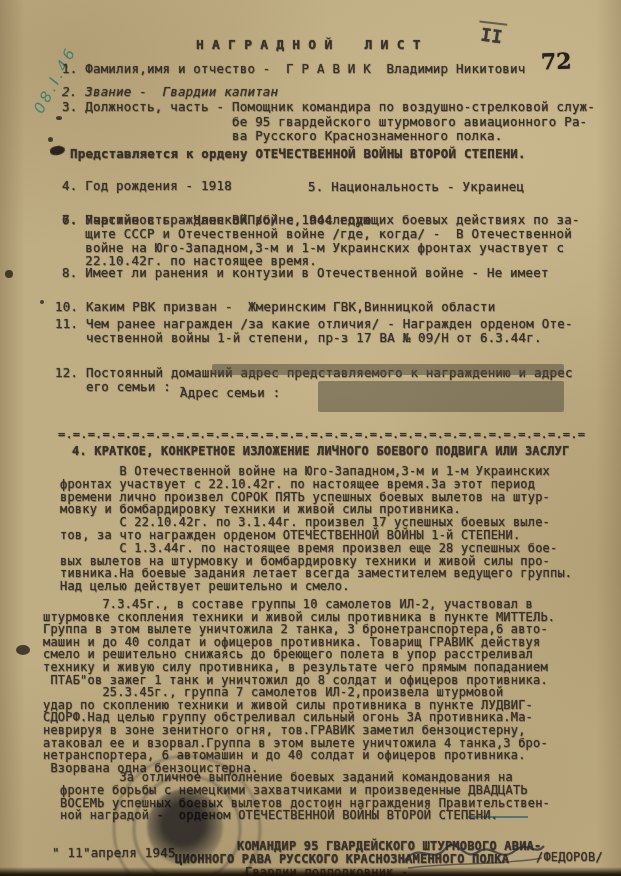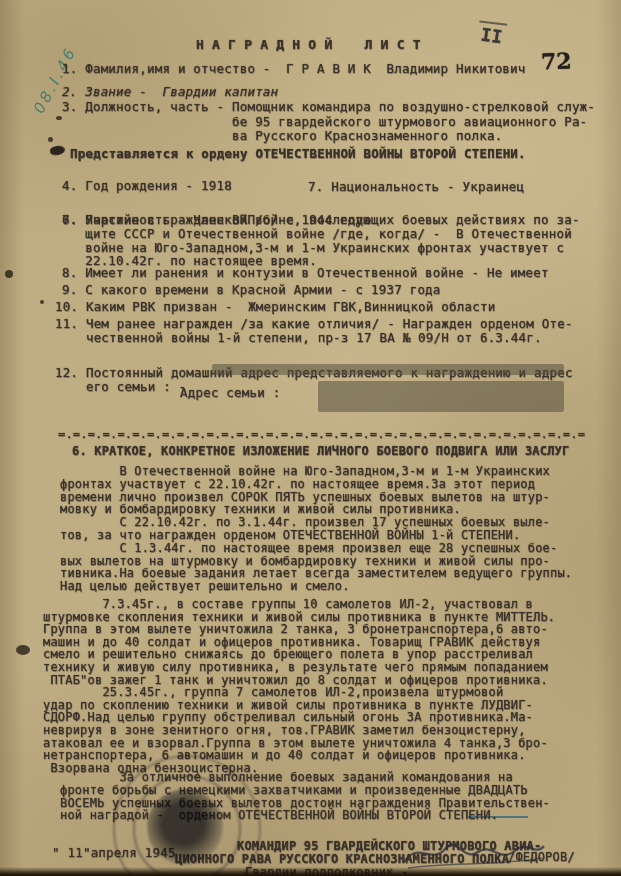--- a/index.html
+++ b/index.html
@@ -80,40 +80,39 @@
   <div class="t" style="left:62px; top:62px;text-align:center;">1. Фамилия,имя и отчество -  Г Р А В И К  Владимир Никитович</div>
   <div class="t" style="left:62px; top:85px;font-style:italic;">2. Звание -  Гвардии капитан</div>
   <div class="t" style="left:62px; top:100px;">3. Должность, часть - Помощник командира по воздушно-стрелковой служ-
                       бе 95 гвардейского штурмового авиационного Ра-
                       ва Русского Краснознаменного полка.</div>
 
   <div class="blob" style="left:50px; top:146px;"></div>
   <div class="t heading" style="left:70px; top:147px;">Представляется к ордену ОТЕЧЕСТВЕННОЙ ВОЙНЫ ВТОРОЙ СТЕПЕНИ.</div>
 
   <div class="t" style="left:62px; top:179px;">4. Год рождения - 1918</div>
-  <div class="t" style="left:308px; top:180px;">7. Национальность - Украинец</div>
+  <div class="t" style="left:308px; top:180px;">5. Национальность - Украинец</div>
   <div class="t" style="left:62px; top:197px;margin-top:16px;">6. Партийность - Член ВКП/б/ с 1944 года</div>
   <div class="t" style="left:62px; top:213px; line-height:13.8px;">7. Участие в гражданской войне, последующих боевых действиях по за-
    щите СССР и Отечественной войне /где, когда/ -  В Отечественной
    войне на Юго-Западном,3-м и 1-м Украинских фронтах участвует с
    22.10.42г. по настоящее время.</div>
   <div class="t" style="left:62px; top:266px;">8. Имеет ли ранения и контузии в Отечественной войне - Не имеет</div>
-  <div class="t" style="left:62px; top:283px;">9. С какого времени в Красной Армии - с 1937 года</div>
   <div class="t" style="left:55px; top:300px;">10. Каким РВК призван -  Жмеринским ГВК,Винницкой области</div>
   <div class="t" style="left:55px; top:317px; line-height:14px;">11. Чем ранее награжден /за какие отличия/ - Награжден орденом Оте-
     чественной войны 1-й степени, пр-з 17 ВА № 09/Н от 6.3.44г.</div>
   <div class="t" style="left:55px; top:366px; line-height:14px;">12. Постоянный домашний адрес представляемого к награждению и адрес
     его семьи : -</div>
 
   <div class="redact" style="left:212px; top:364px; width:352px; height:11px;"></div>
   <div class="t" style="left:180px; top:386px;">Адрес семьи :</div>
   <div class="redact" style="left:318px; top:381px; width:246px; height:31px;"></div>
 
   <div class="t body" style="left:58px; top:428px;">=.=.=.=.=.=.=.=.=.=.=.=.=.=.=.=.=.=.=.=.=.=.=.=.=.=.=.=.=.=.=.=.=.=.=.=</div>
-  <div class="t heading" style="left:72px; top:444px; font-size:12px;">6. КРАТКОЕ, КОНКРЕТНОЕ ИЗЛОЖЕНИЕ ЛИЧНОГО БОЕВОГО ПОДВИГА ИЛИ ЗАСЛУГ</div>
+  <div class="t heading" style="left:72px; top:444px; font-size:12px;">4. КРАТКОЕ, КОНКРЕТНОЕ ИЗЛОЖЕНИЕ ЛИЧНОГО БОЕВОГО ПОДВИГА ИЛИ ЗАСЛУГ</div>
 
   <div class="t body" style="left:60px; top:465px;">        В Отечественной войне на Юго-Западном,3-м и 1-м Украинских
 фронтах участвует с 22.10.42г. по настоящее время.За этот период
 времени лично произвел СОРОК ПЯТЬ успешных боевых вылетов на штур-
 мовку и бомбардировку техники и живой силы противника.
         С 22.10.42г. по 3.1.44г. произвел 17 успешных боевых выле-
 тов, за что награжден орденом ОТЕЧЕСТВЕННОЙ ВОЙНЫ 1-й СТЕПЕНИ.
         С 1.3.44г. по настоящее время произвел еще 28 успешных бое-
 вых вылетов на штурмовку и бомбардировку техники и живой силы про-
 тивника.На боевые задания летает всегда заместителем ведущего группы.
@@ -135,21 +134,21 @@
 
   <div class="t body" style="left:60px; top:771px;"><span>        За отличное выполнение боевых заданий командования на
 фронте борьбы с немецкими захватчиками и произведенные </span><span class="underl">ДВАДЦАТЬ</span><span>
 ВОСЕМЬ успешных боевых вылетов достоин награждения Правительствен-
 ной наградой -  орденом ОТЕЧЕСТВЕННОЙ ВОЙНЫ ВТОРОЙ СТЕПЕНИ.</span></div>
 
   <div class="t" style="left:52px;  top:846px;">" 11"апреля 1945</div>
   <div class="t heading" style="left:230px; top:839px; font-size:12px;margin-left:7px;">КОМАНДИР 95 ГВАРДЕЙСКОГО ШТУРМОВОГО АВИА-</div>
   <div class="t heading" style="left:175px; top:852px; font-size:12px;">ЦИОННОГО РАВА РУССКОГО КРАСНОЗНАМЕННОГО ПОЛКА</div>
   <div class="t" style="left:245px; top:865px; font-size:12px;">Гвардии подполковник -</div>
-  <div class="t" style="left:508px; top:850px; font-size:12px;">/ФЕДОРОВ/</div>
+  <div class="t" style="left:536px; top:850px; font-size:12px;">/ФЕДОРОВ/</div>
 
   <svg class="sig-svg" width="150" height="42" viewBox="0 0 150 42">
     <path d="M6,30 C20,8 34,34 48,16 C58,4 66,30 80,20 C94,10 102,32 118,18 C128,9 138,24 146,14" fill="none" stroke="#2c2c38" stroke-width="2.2" opacity="0.85"></path>
     <path d="M10,36 C50,30 100,34 144,26" fill="none" stroke="#2c2c38" stroke-width="1.4" opacity="0.7"></path>
   </svg>
 
   <div class="stamp">
     <div class="stamp-ring"></div>
     <div class="stamp-ring2"></div>
     <div class="stamp-core"></div>

